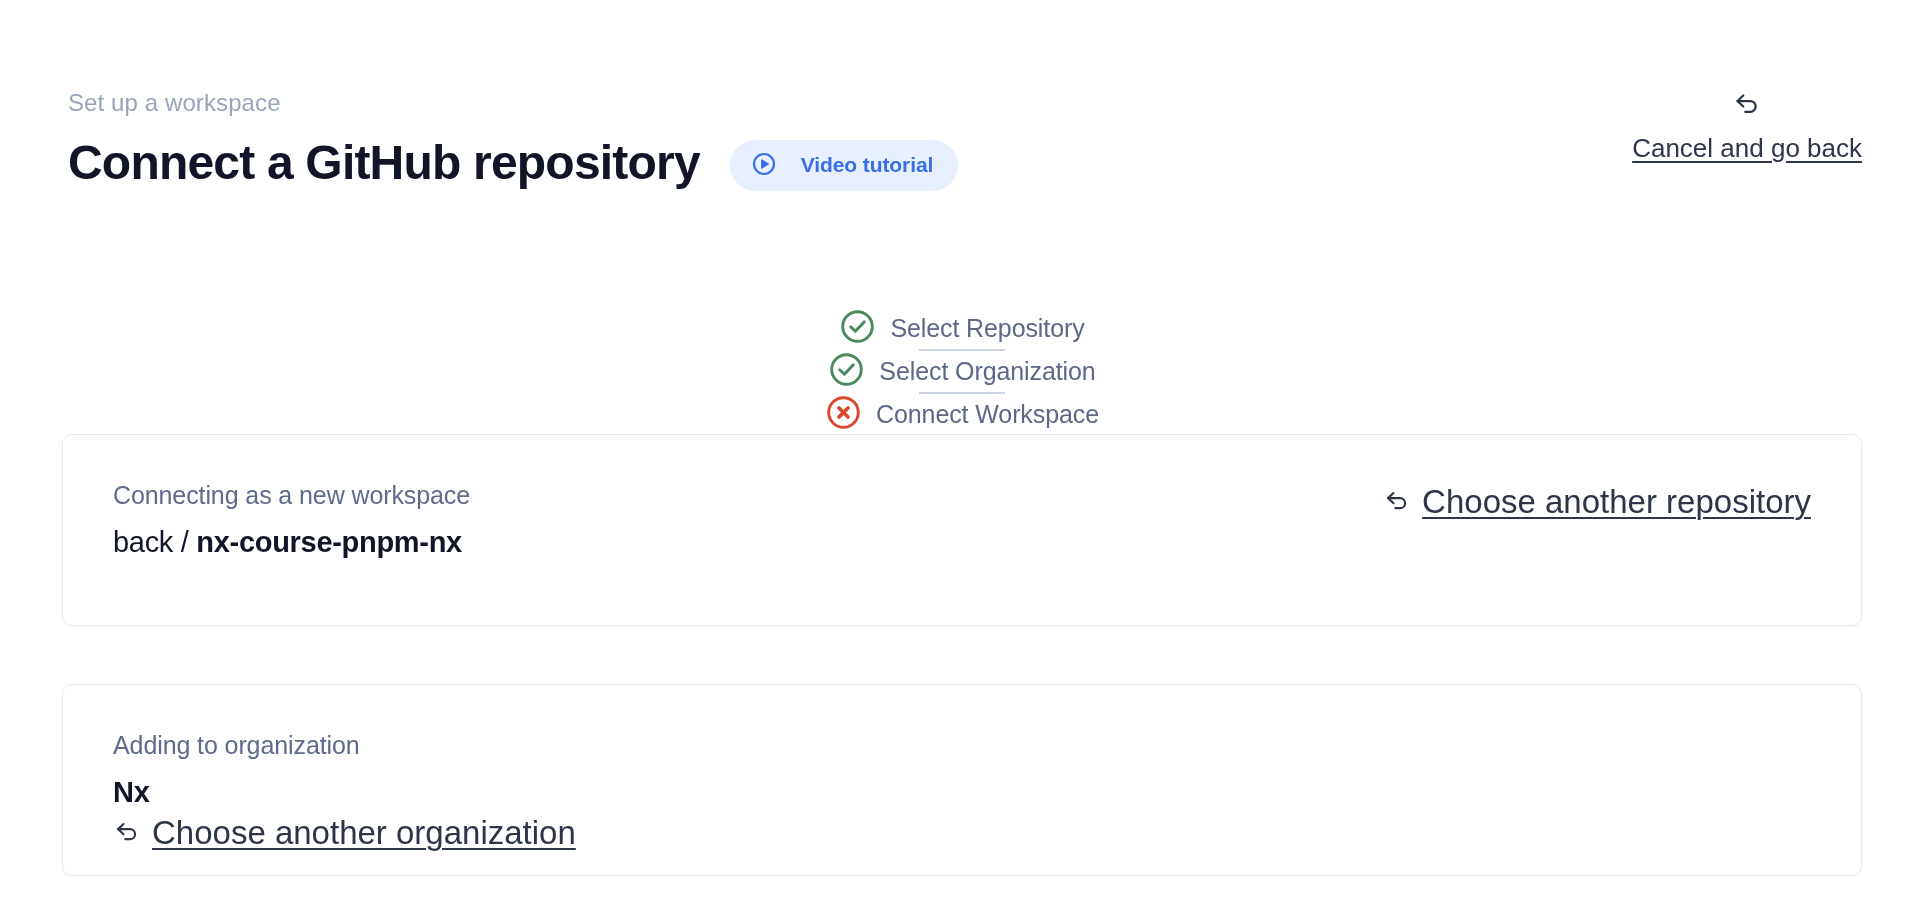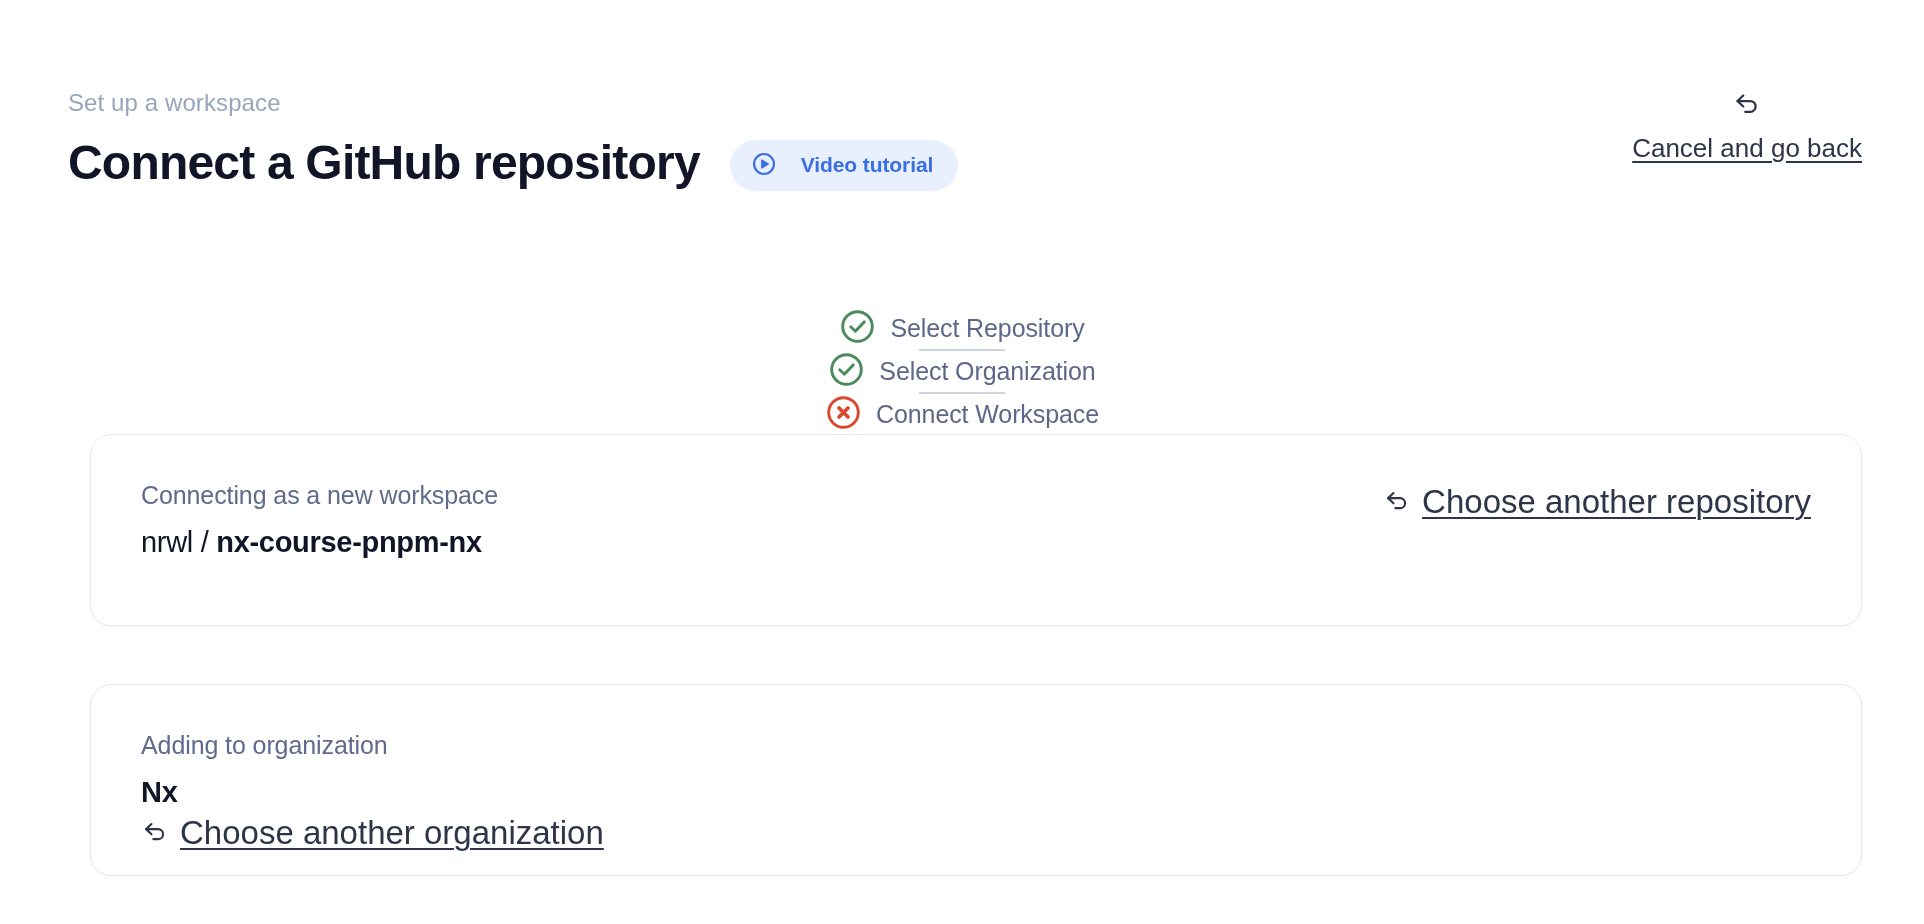--- a/index.html
+++ b/index.html
@@ -124,27 +124,26 @@
   }
   .step-badge { display: block; flex: none; }
 
   
   .card {
     position: absolute;
     left: 62px;
     right: 62px;
     background: #ffffff;
     border: 1.5px solid #e7e8f0;
-    border-radius: 21px;
+    border-radius: 10px;
     box-shadow: 0 1px 2px rgba(32, 38, 70, 0.04);
     padding: 44px 50px 46px 50px;
     display: flex;
     align-items: flex-start;
     justify-content: space-between;
-    margin-left: 28px;
   }
   #card-repository { top: 434px; height: 192px; }
   #card-organization { top: 684px; height: 192px; flex-direction: column; }
 
   .card-caption {
     font-size: 25px;
     color: #5f6a8c;
     font-weight: 400;
     line-height: 32px;
     letter-spacing: -0.1px;
@@ -250,21 +249,21 @@
       </span>
       <span class="step-label">Connect Workspace</span>
     </div>
 
   </div>
 
   <div class="card" id="card-repository">
     <div>
       <div class="card-caption">Connecting as a new workspace</div>
       <div class="card-value">
-        <span class="owner">nrwl</span><span class="owner"> / </span><span class="repo">nx-course-pnpm-nx</span>
+        <span class="owner">back</span><span class="owner"> / </span><span class="repo">nx-course-pnpm-nx</span>
       </div>
     </div>
 
     <a class="card-link" href="#">
       <span>
         <svg width="28" height="28" viewBox="0 0 24 24" fill="none" stroke="#2e3548" stroke-width="1.8" stroke-linecap="round" stroke-linejoin="round">
           <path d="M9 6 L4.4 10.4 L9 14.8"></path>
           <path d="M4.4 10.4 H14.6 A4.3 4.3 0 0 1 14.6 19 H10.6"></path>
         </svg>
       </span>

